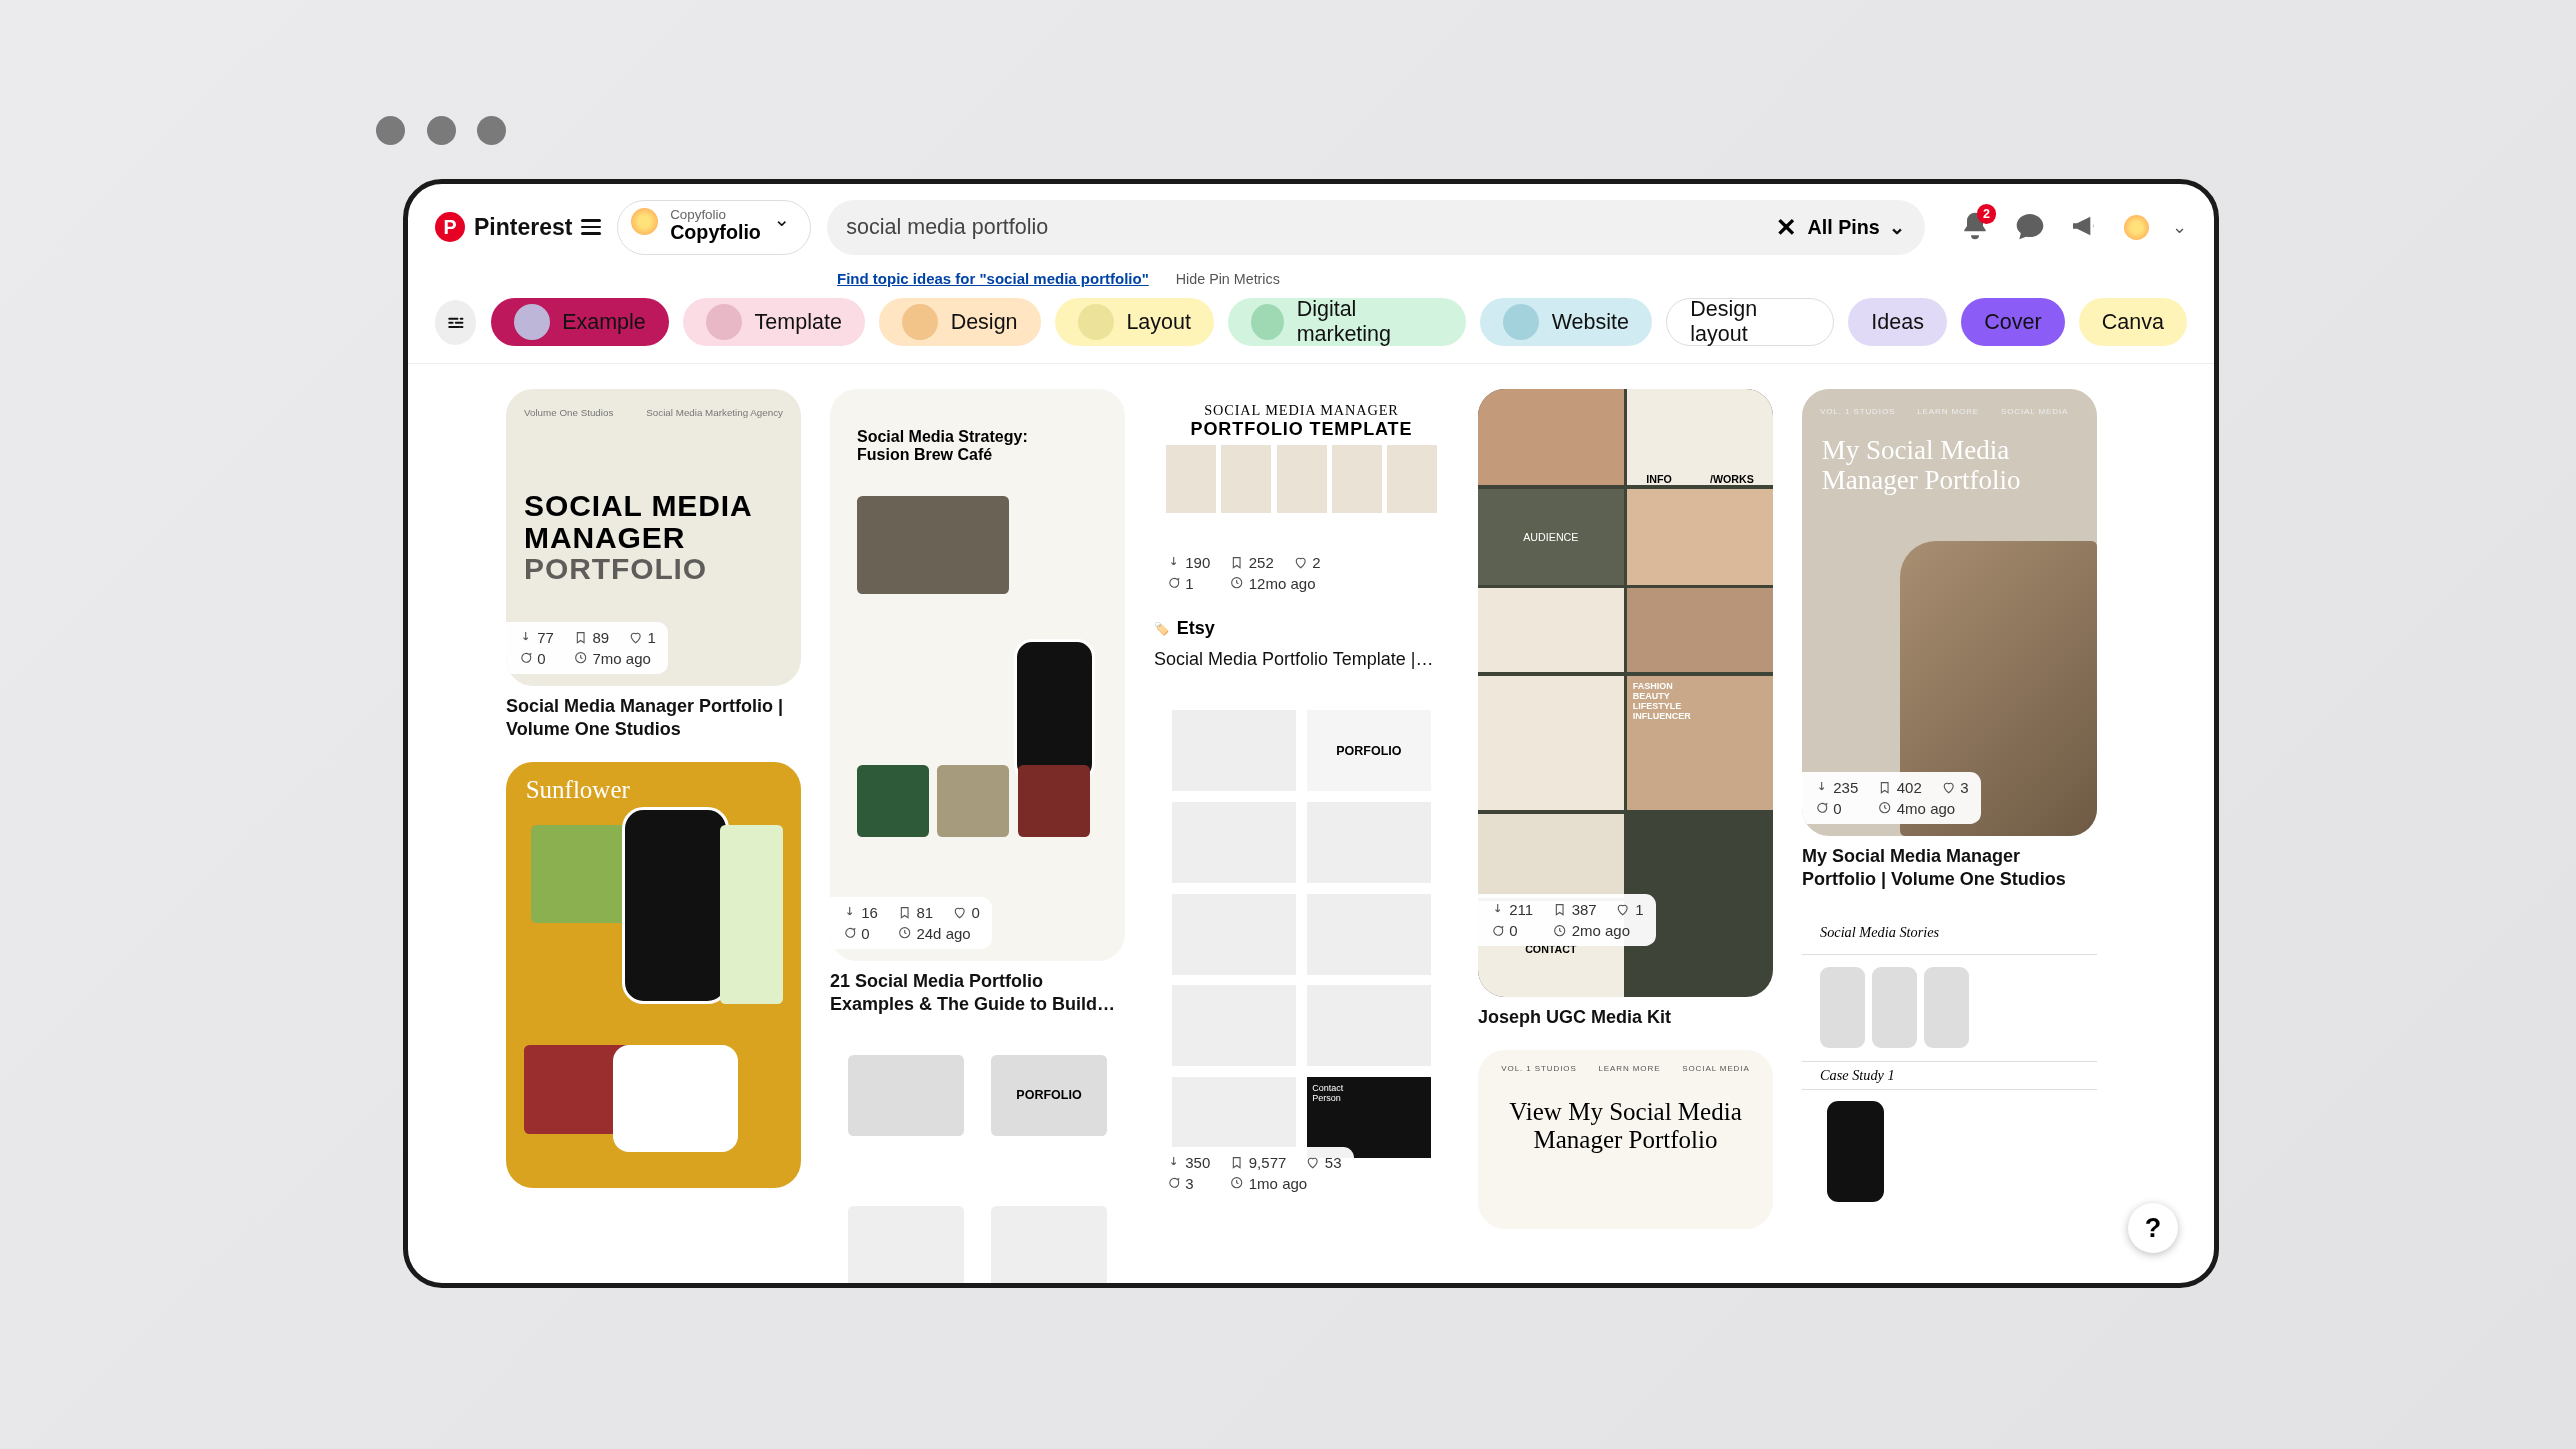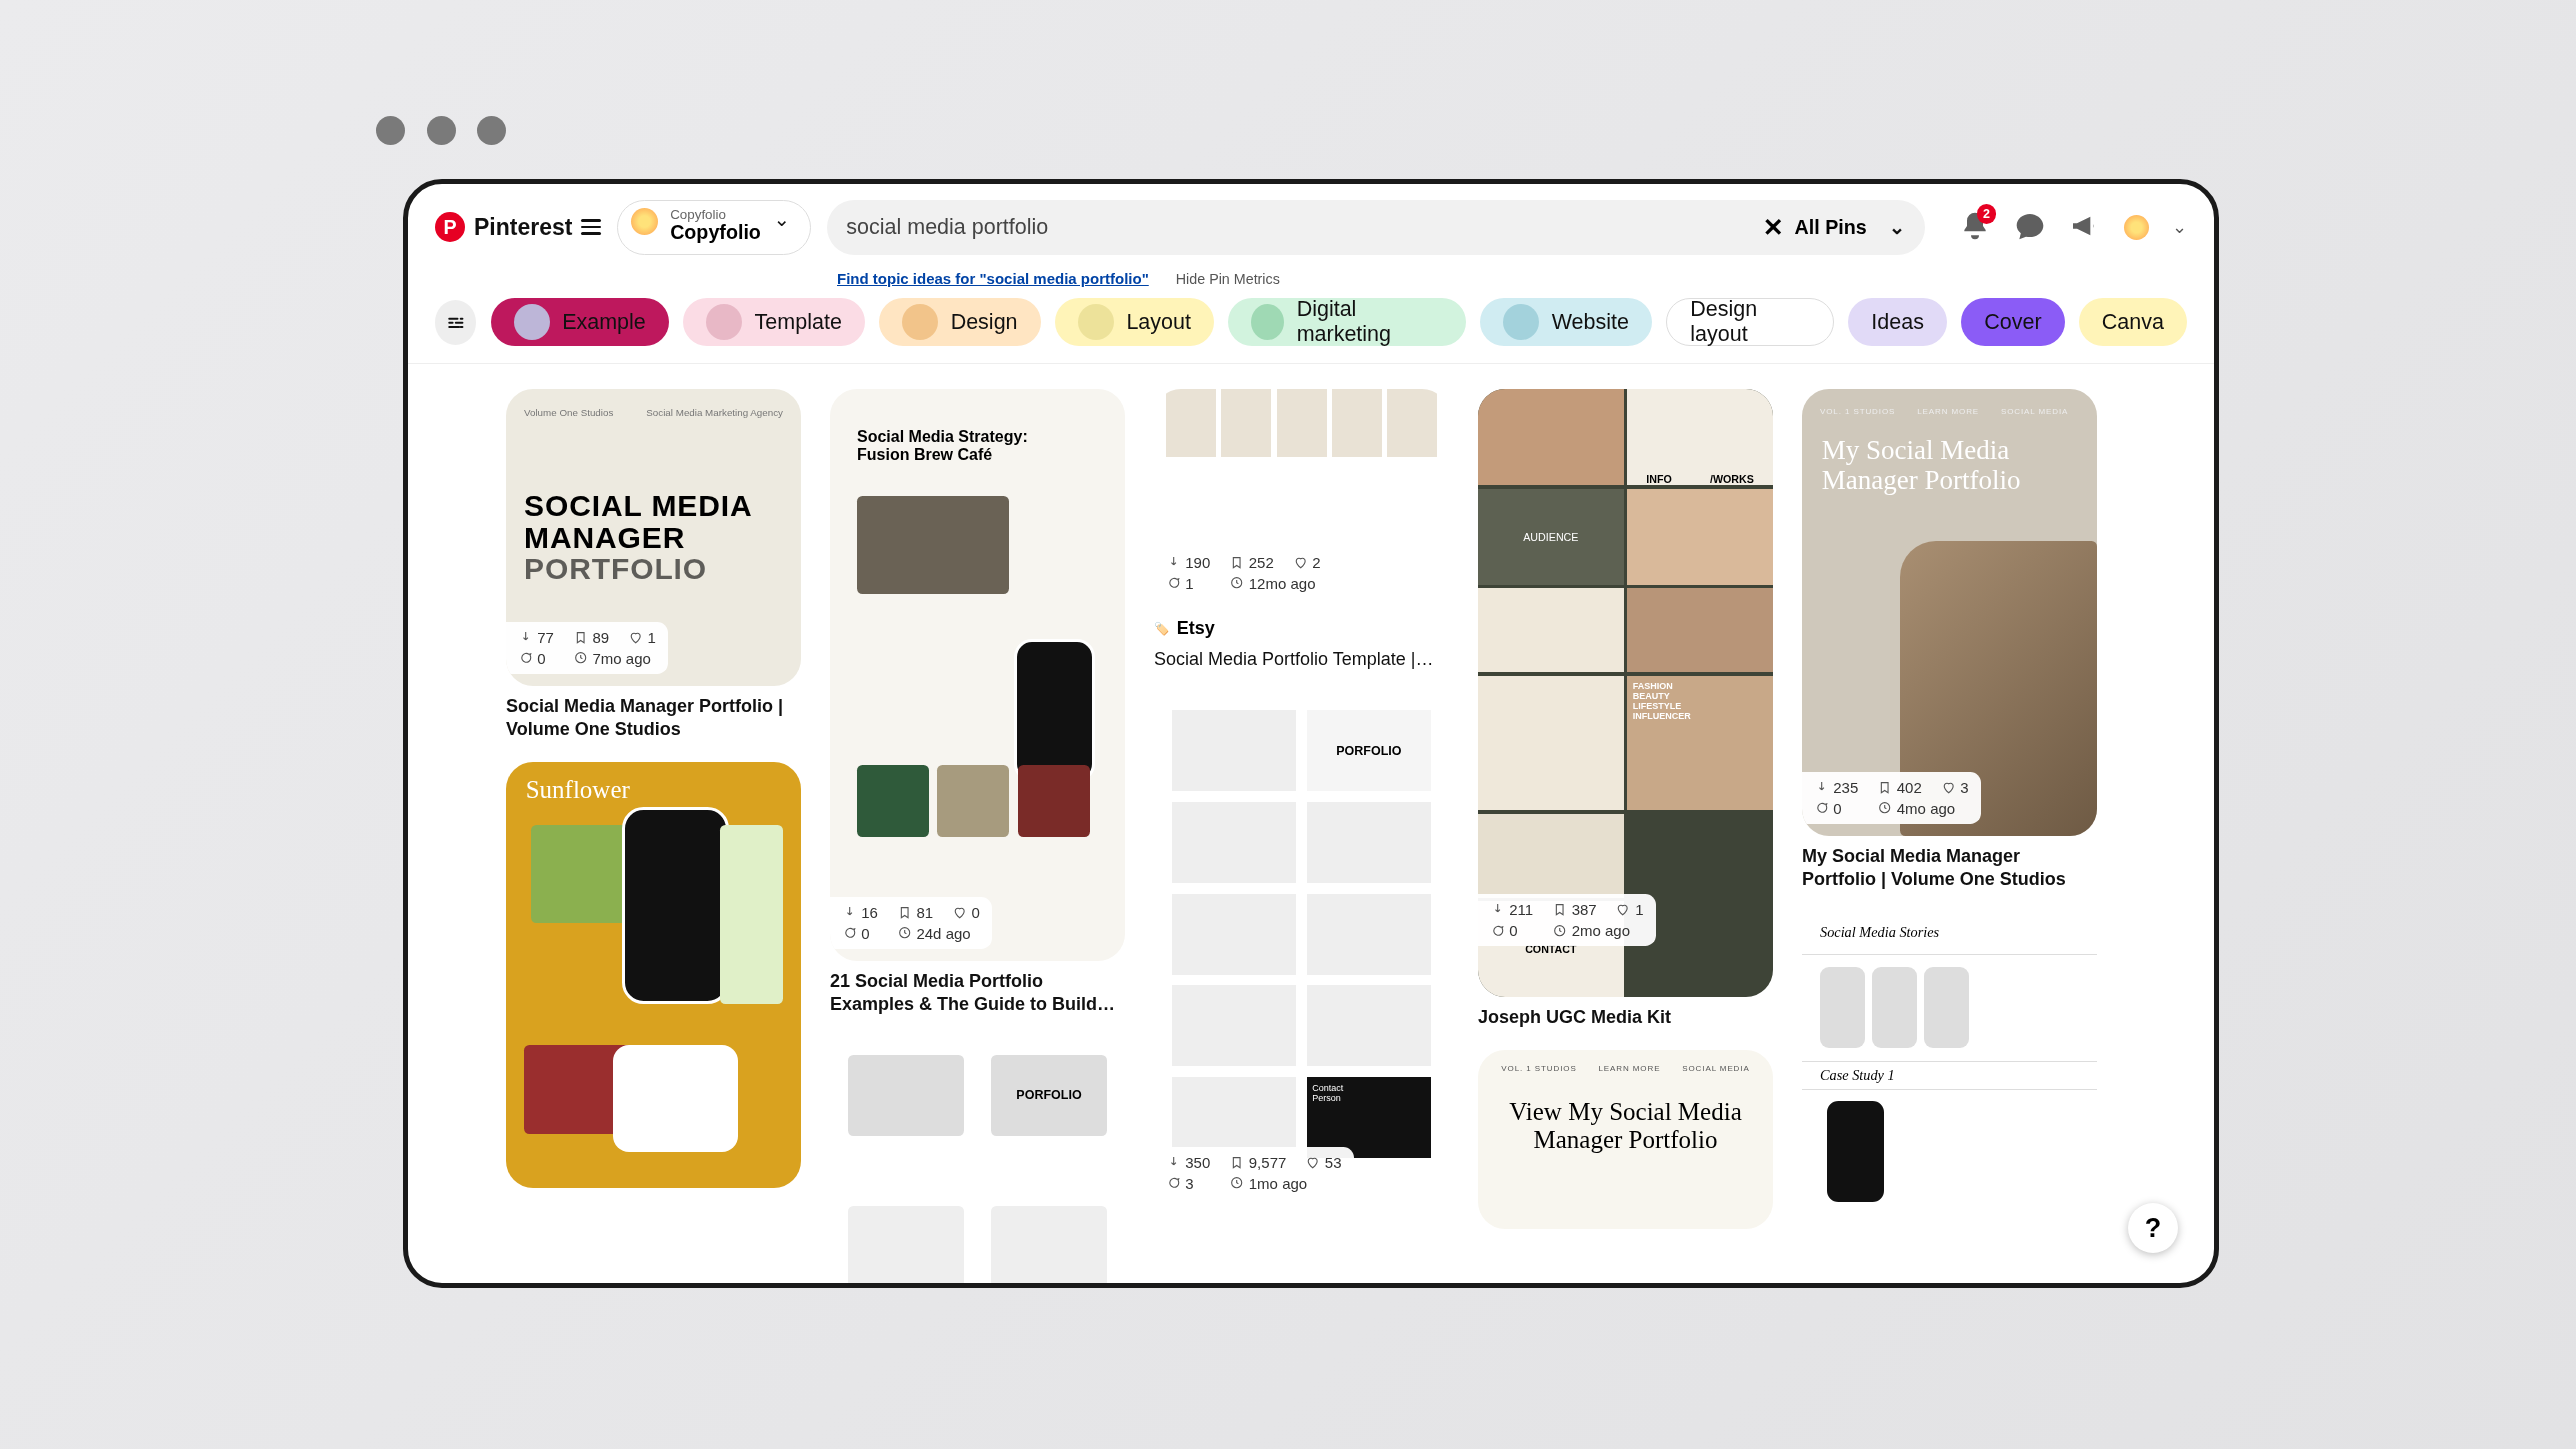--- a/index.html
+++ b/index.html
@@ -52,21 +52,21 @@
     flex: 1;
     height: 55px;
     background: #f1f1f1;
     border-radius: 36px;
     display: flex; align-items: center;
     padding: 0 19.7px;
     gap: 10.7px;
   }
   .search-input { flex:1; border:none; background:transparent; font-size: 21.5px; color:#444; outline:none;}
   .clear-x { font-size: 25px; font-weight: 700; cursor:pointer; }
-  .pins-filter { display:flex; align-items:center; gap:22px; font-weight:700; font-size:19.7px; }
+  .pins-filter { display:flex; align-items:center; gap:9px; font-weight:700; font-size:19.7px; }
 
   .topbar-right { display:flex; align-items:center; gap: 23px; margin-left: 18px;}
   .bell-wrap { position: relative; }
   .icon-btn svg { width: 32px; height: 32px; fill:#5f5f5f; }
   .badge { position:absolute; top:-5.4px; right:-5.4px; background:#e60023; color:#fff; font-size:12.5px; font-weight:700; border-radius:50%; width:19.7px; height:19.7px; display:flex; align-items:center; justify-content:center; }
   .small-chev { font-size: 18px; color:#555;}
   .mini-sparkle { width: 25px; height: 25px; border-radius: 50%; background: radial-gradient(circle,#ffe27a 30%,#ff9d4d 100%); }
 
   
   .sublinks {
@@ -384,20 +384,24 @@
             <div class="mock-block" style="top:18px;right:18px;width:116px;height:81px;background:#ddd;display:flex;align-items:center;justify-content:center;font-weight:800;font-size:12.5px">PORFOLIO</div>
             <div class="mock-block" style="bottom:18px;left:18px;width:116px;height:81px;background:#eee"></div>
             <div class="mock-block" style="bottom:18px;right:18px;width:116px;height:81px;background:#eee"></div>
           </div>
         </div>
       </div>
 
       <div class="col">
         <div class="pin">
           <div class="pin-img pin5">
+            <div style="text-align:center;padding:12.5px 0 5.4px 0">
+              <div style="font-family:Georgia,serif;font-size:14.3px;letter-spacing:0.9px">SOCIAL MEDIA MANAGER</div>
+              <div style="font-weight:900;font-size:18px;letter-spacing:0.9px">PORTFOLIO TEMPLATE</div>
+            </div>
             <div style="display:flex;gap:5.4px;justify-content:center">
               <div style="width:50px;height:68px;background:#e9e2d5"></div>
                 <div style="width:50px;height:68px;background:#e9e2d5"></div>
                 <div style="width:50px;height:68px;background:#e9e2d5"></div>
                 <div style="width:50px;height:68px;background:#e9e2d5"></div>
                 <div style="width:50px;height:68px;background:#e9e2d5"></div>
             </div>
             <div class="stats">
               <div class="stat">
                   <svg viewBox="0 0 24 24">

